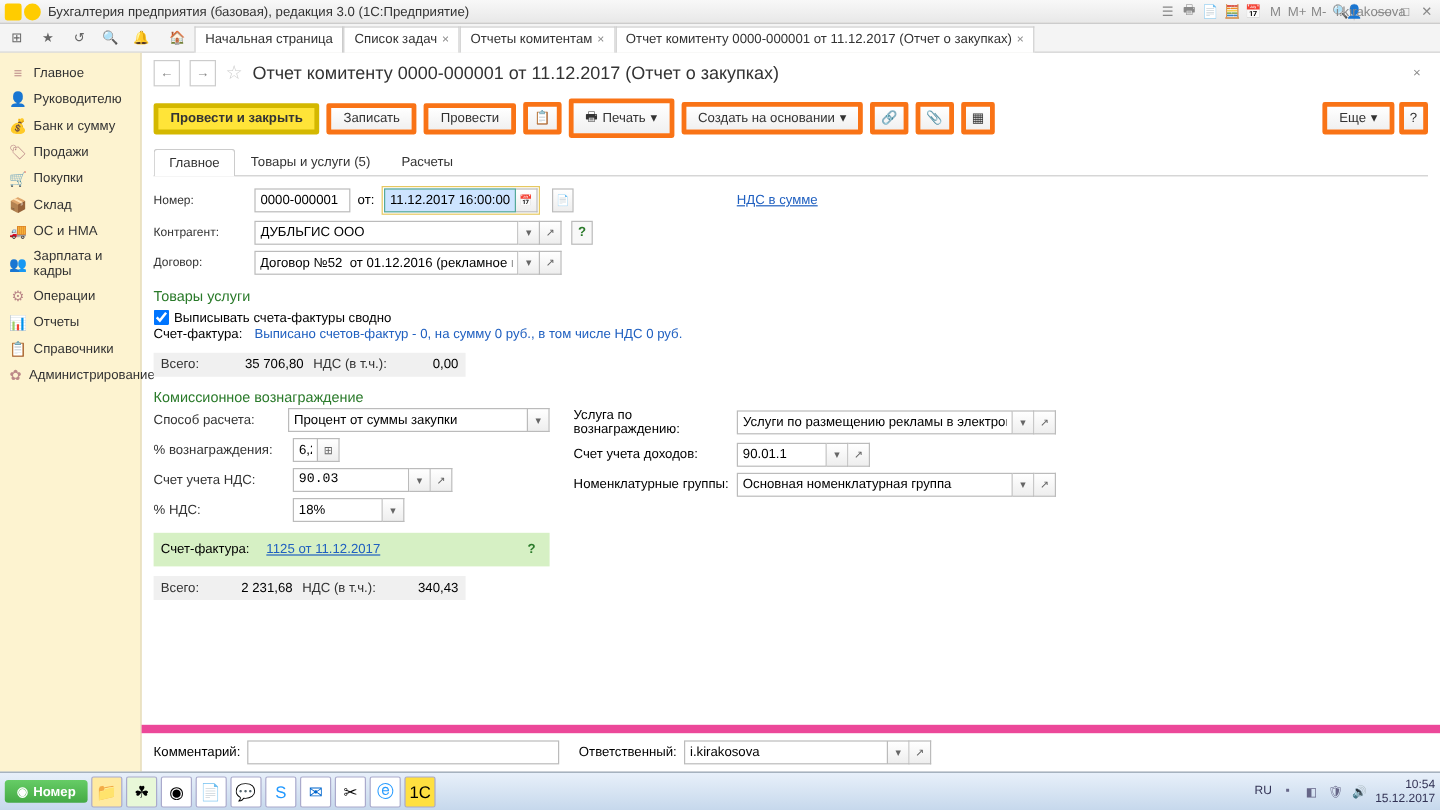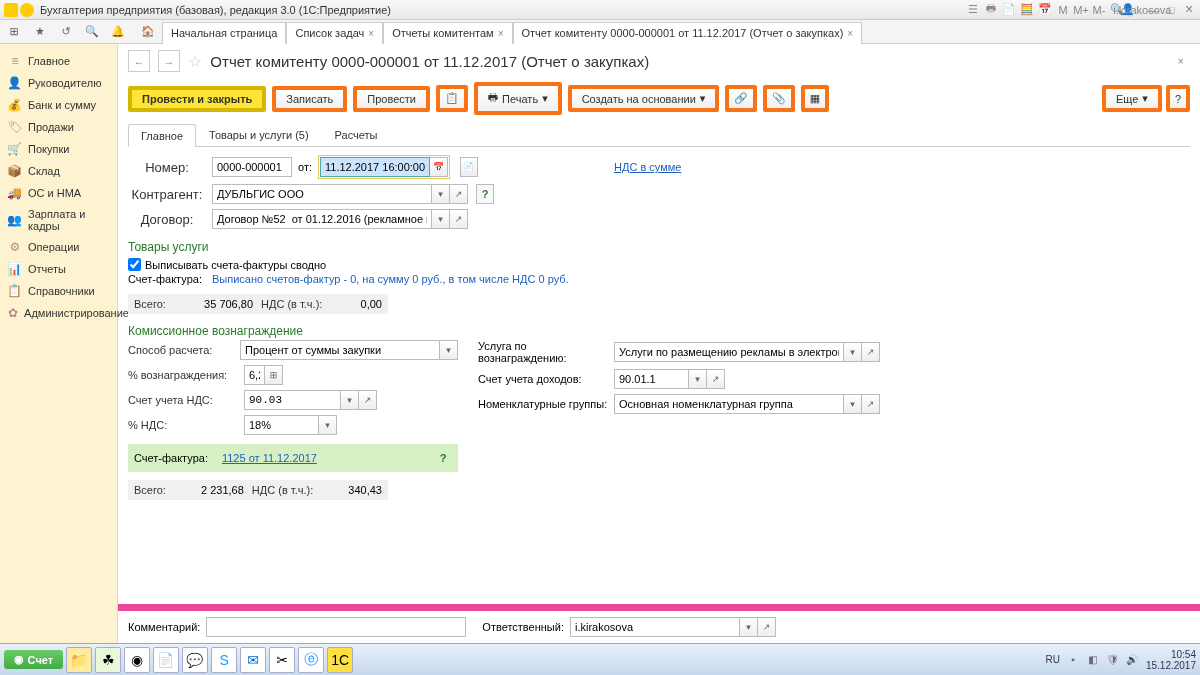--- a/index.html
+++ b/index.html
@@ -46,21 +46,21 @@
 .btn.primary { background:#ffe438; border-color:#d4b800; font-weight:bold; }
 .btn.small { padding:3px 5px; }
 .cmdbar .right { margin-left:auto; display:flex; gap:4px; }
 
 .subtabs { display:flex; border-bottom:1px solid #ccc; margin:0 10px; }
 .subtab { padding:5px 12px; font-size:11px; cursor:pointer; border:1px solid transparent; border-bottom:none; color:#333; }
 .subtab.active { border-color:#ccc; background:#fff; border-radius:3px 3px 0 0; position:relative; top:1px; }
 
 .form-area { padding:8px 10px; flex:1; overflow:auto; display:flex; flex-direction:column; }
 .row { display:flex; align-items:center; margin-bottom:5px; gap:6px; }
-.lbl { width:78px; font-size:13px; color:#333;text-align:center; }
+.lbl { width:78px; font-size:10px; color:#333; }
 .lbl2 { width:110px; font-size:11px; color:#333; }
 .inp { border:1px solid #bbb; background:#fff; padding:2px 4px; font-size:11px; height:20px; }
 .date-highlight { background:#cde4ff; border:1px solid #5a9; }
 .inp-wrap { display:flex; align-items:center; }
 .minibtn { width:18px; height:20px; border:1px solid #bbb; border-left:none; background:linear-gradient(#fff,#eee); display:inline-flex; align-items:center; justify-content:center; cursor:pointer; font-size:9px; color:#666; }
 
 .section-title { color:#2a7a2a; font-size:12px; margin:6px 0 2px; }
 .checkbox-row { display:flex; align-items:center; gap:4px; font-size:11px; margin:2px 0; }
 .link { color:#2060c0; text-decoration:underline; cursor:pointer; font-size:11px; }
 
@@ -355,21 +355,21 @@
         <span class="inp-wrap">
           <input class="inp" style="width: 170px;" value="i.kirakosova">
           <span class="minibtn">▾</span>
           <span class="minibtn">↗</span>
         </span>
       </div>
     </div>
   </div>
 
   <div class="taskbar">
-    <div class="start">◉ <span>Счет</span></div>
+    <div class="start">◉ <span>Номер</span></div>
     <div class="tkicon" style="background:#ffeaa0">📁</div>
     <div class="tkicon" style="background:#e8f8d8">☘</div>
     <div class="tkicon">◉</div>
     <div class="tkicon">📄</div>
     <div class="tkicon" style="color:#2a2">💬</div>
     <div class="tkicon" style="color:#29f">S</div>
     <div class="tkicon" style="color:#06c">✉</div>
     <div class="tkicon">✂</div>
     <div class="tkicon" style="color:#29f">ⓔ</div>
     <div class="tkicon" style="background:#ffe040">1C</div>

